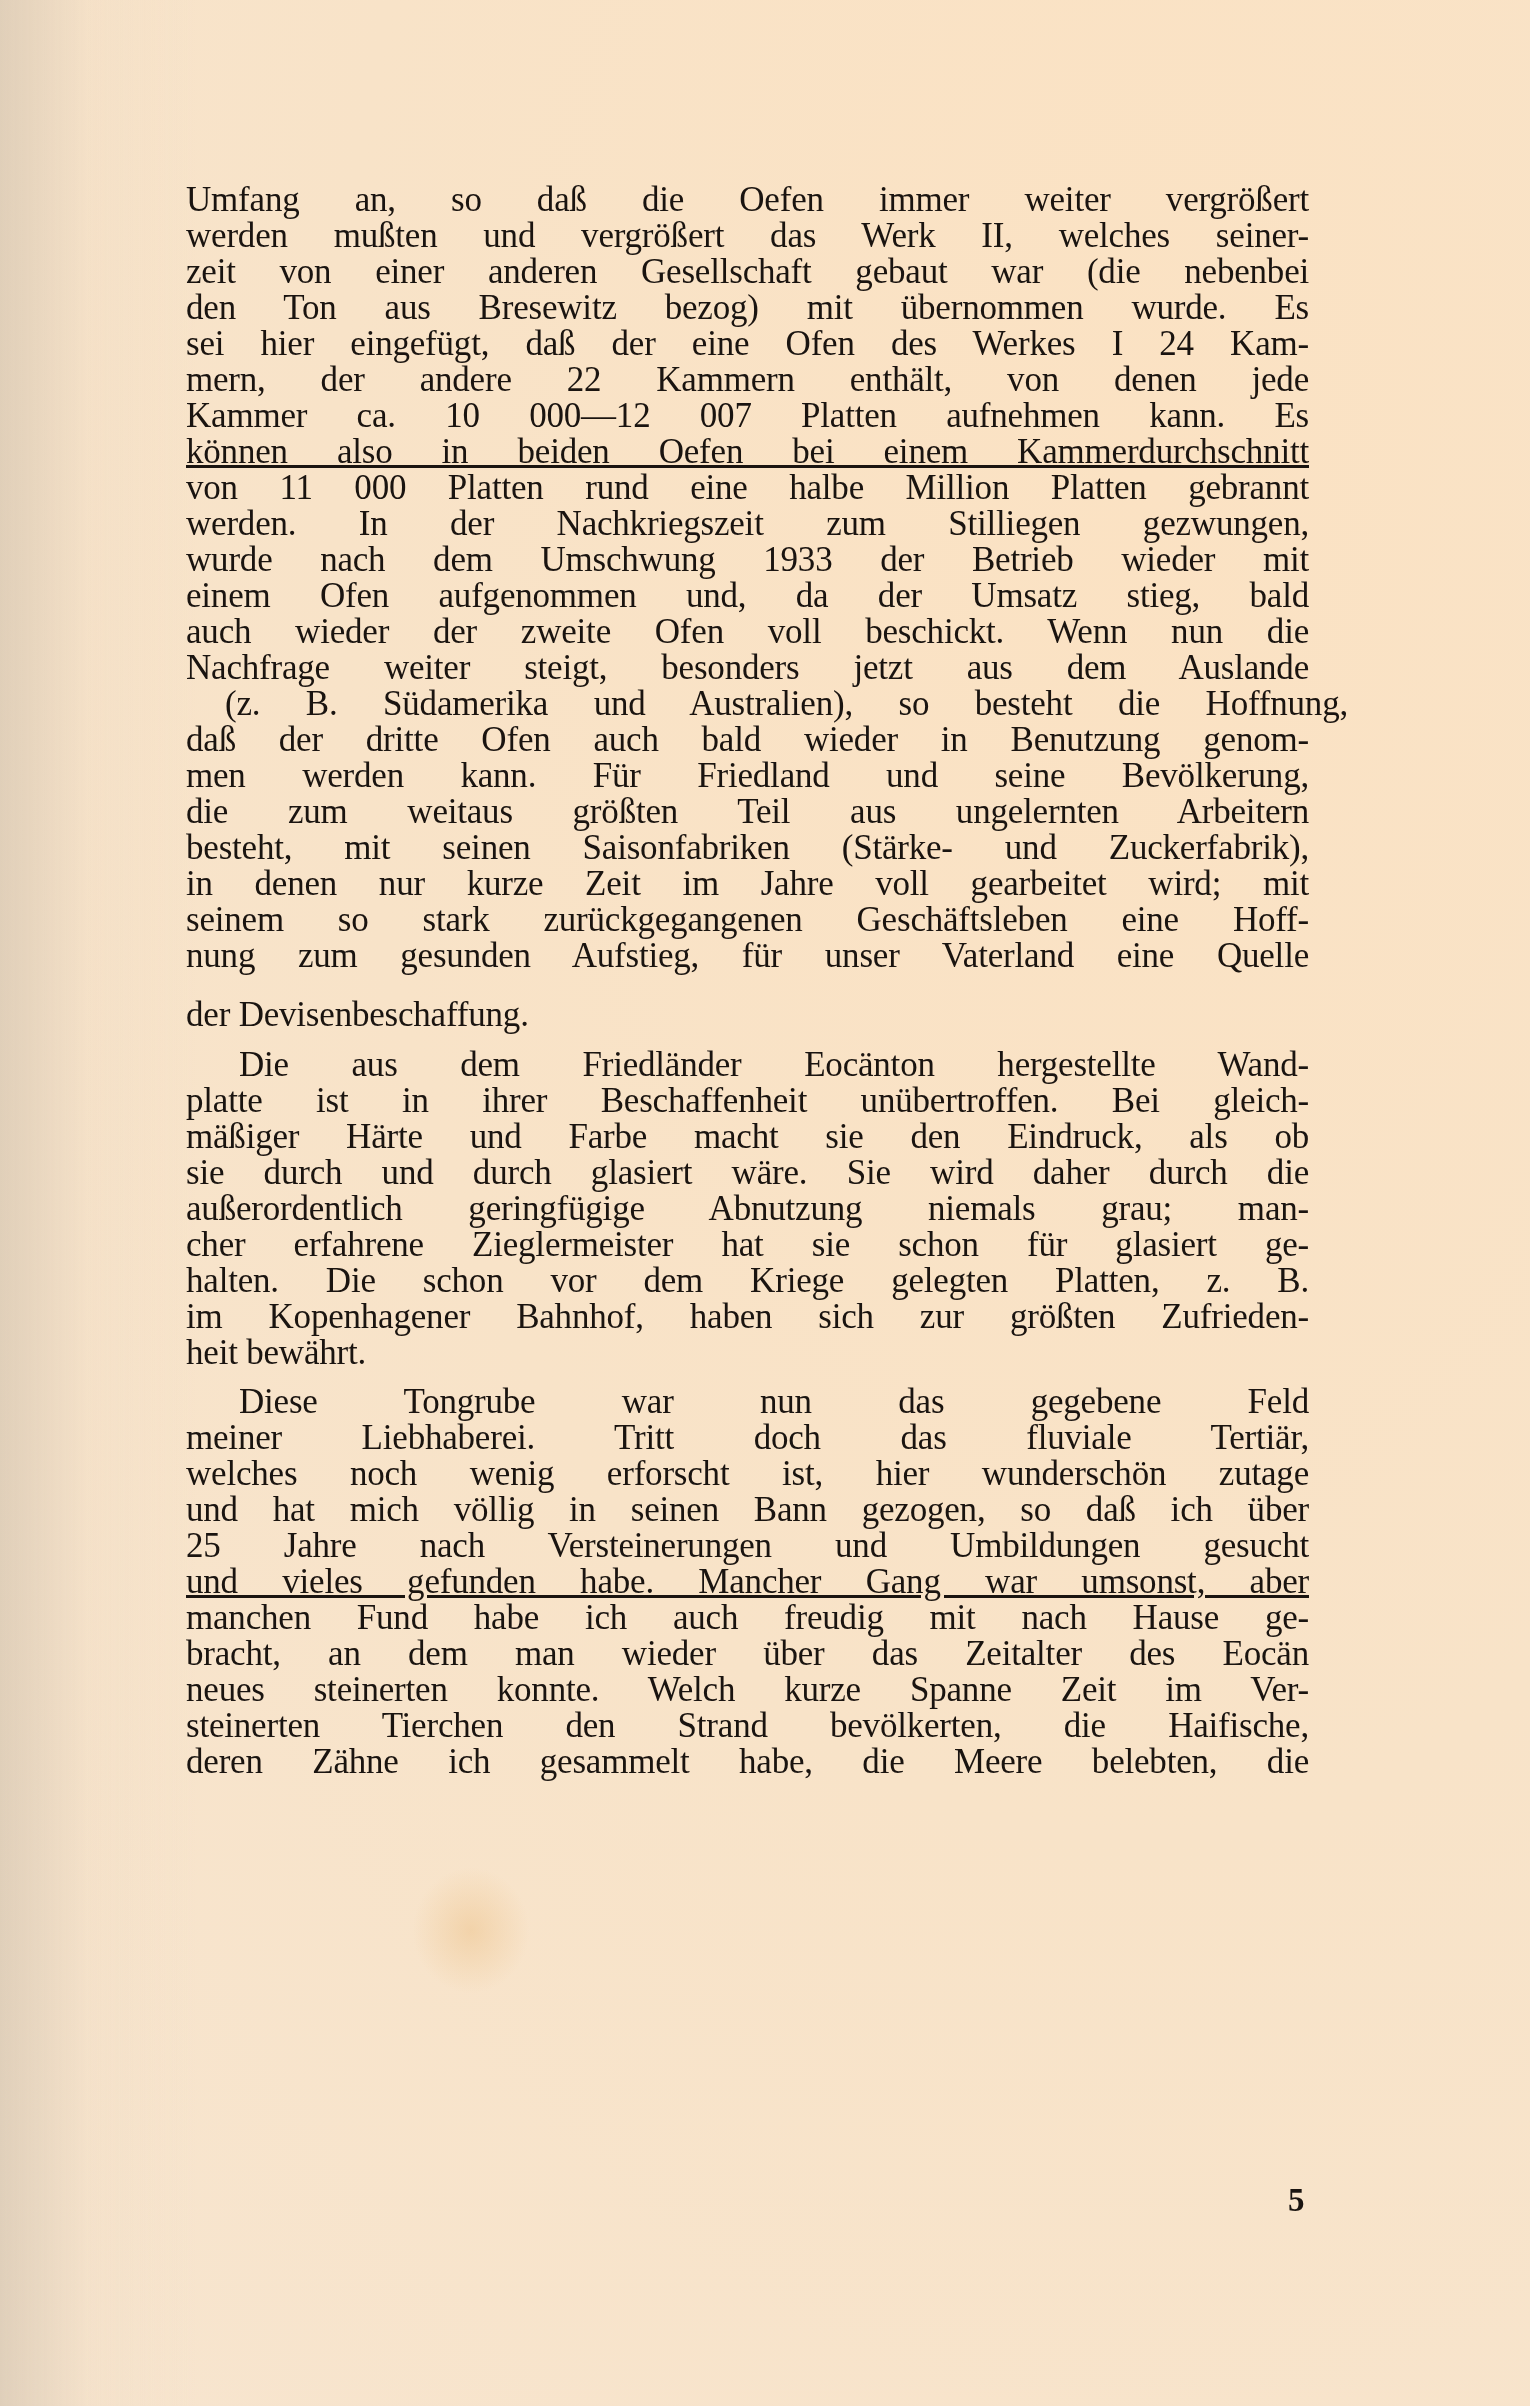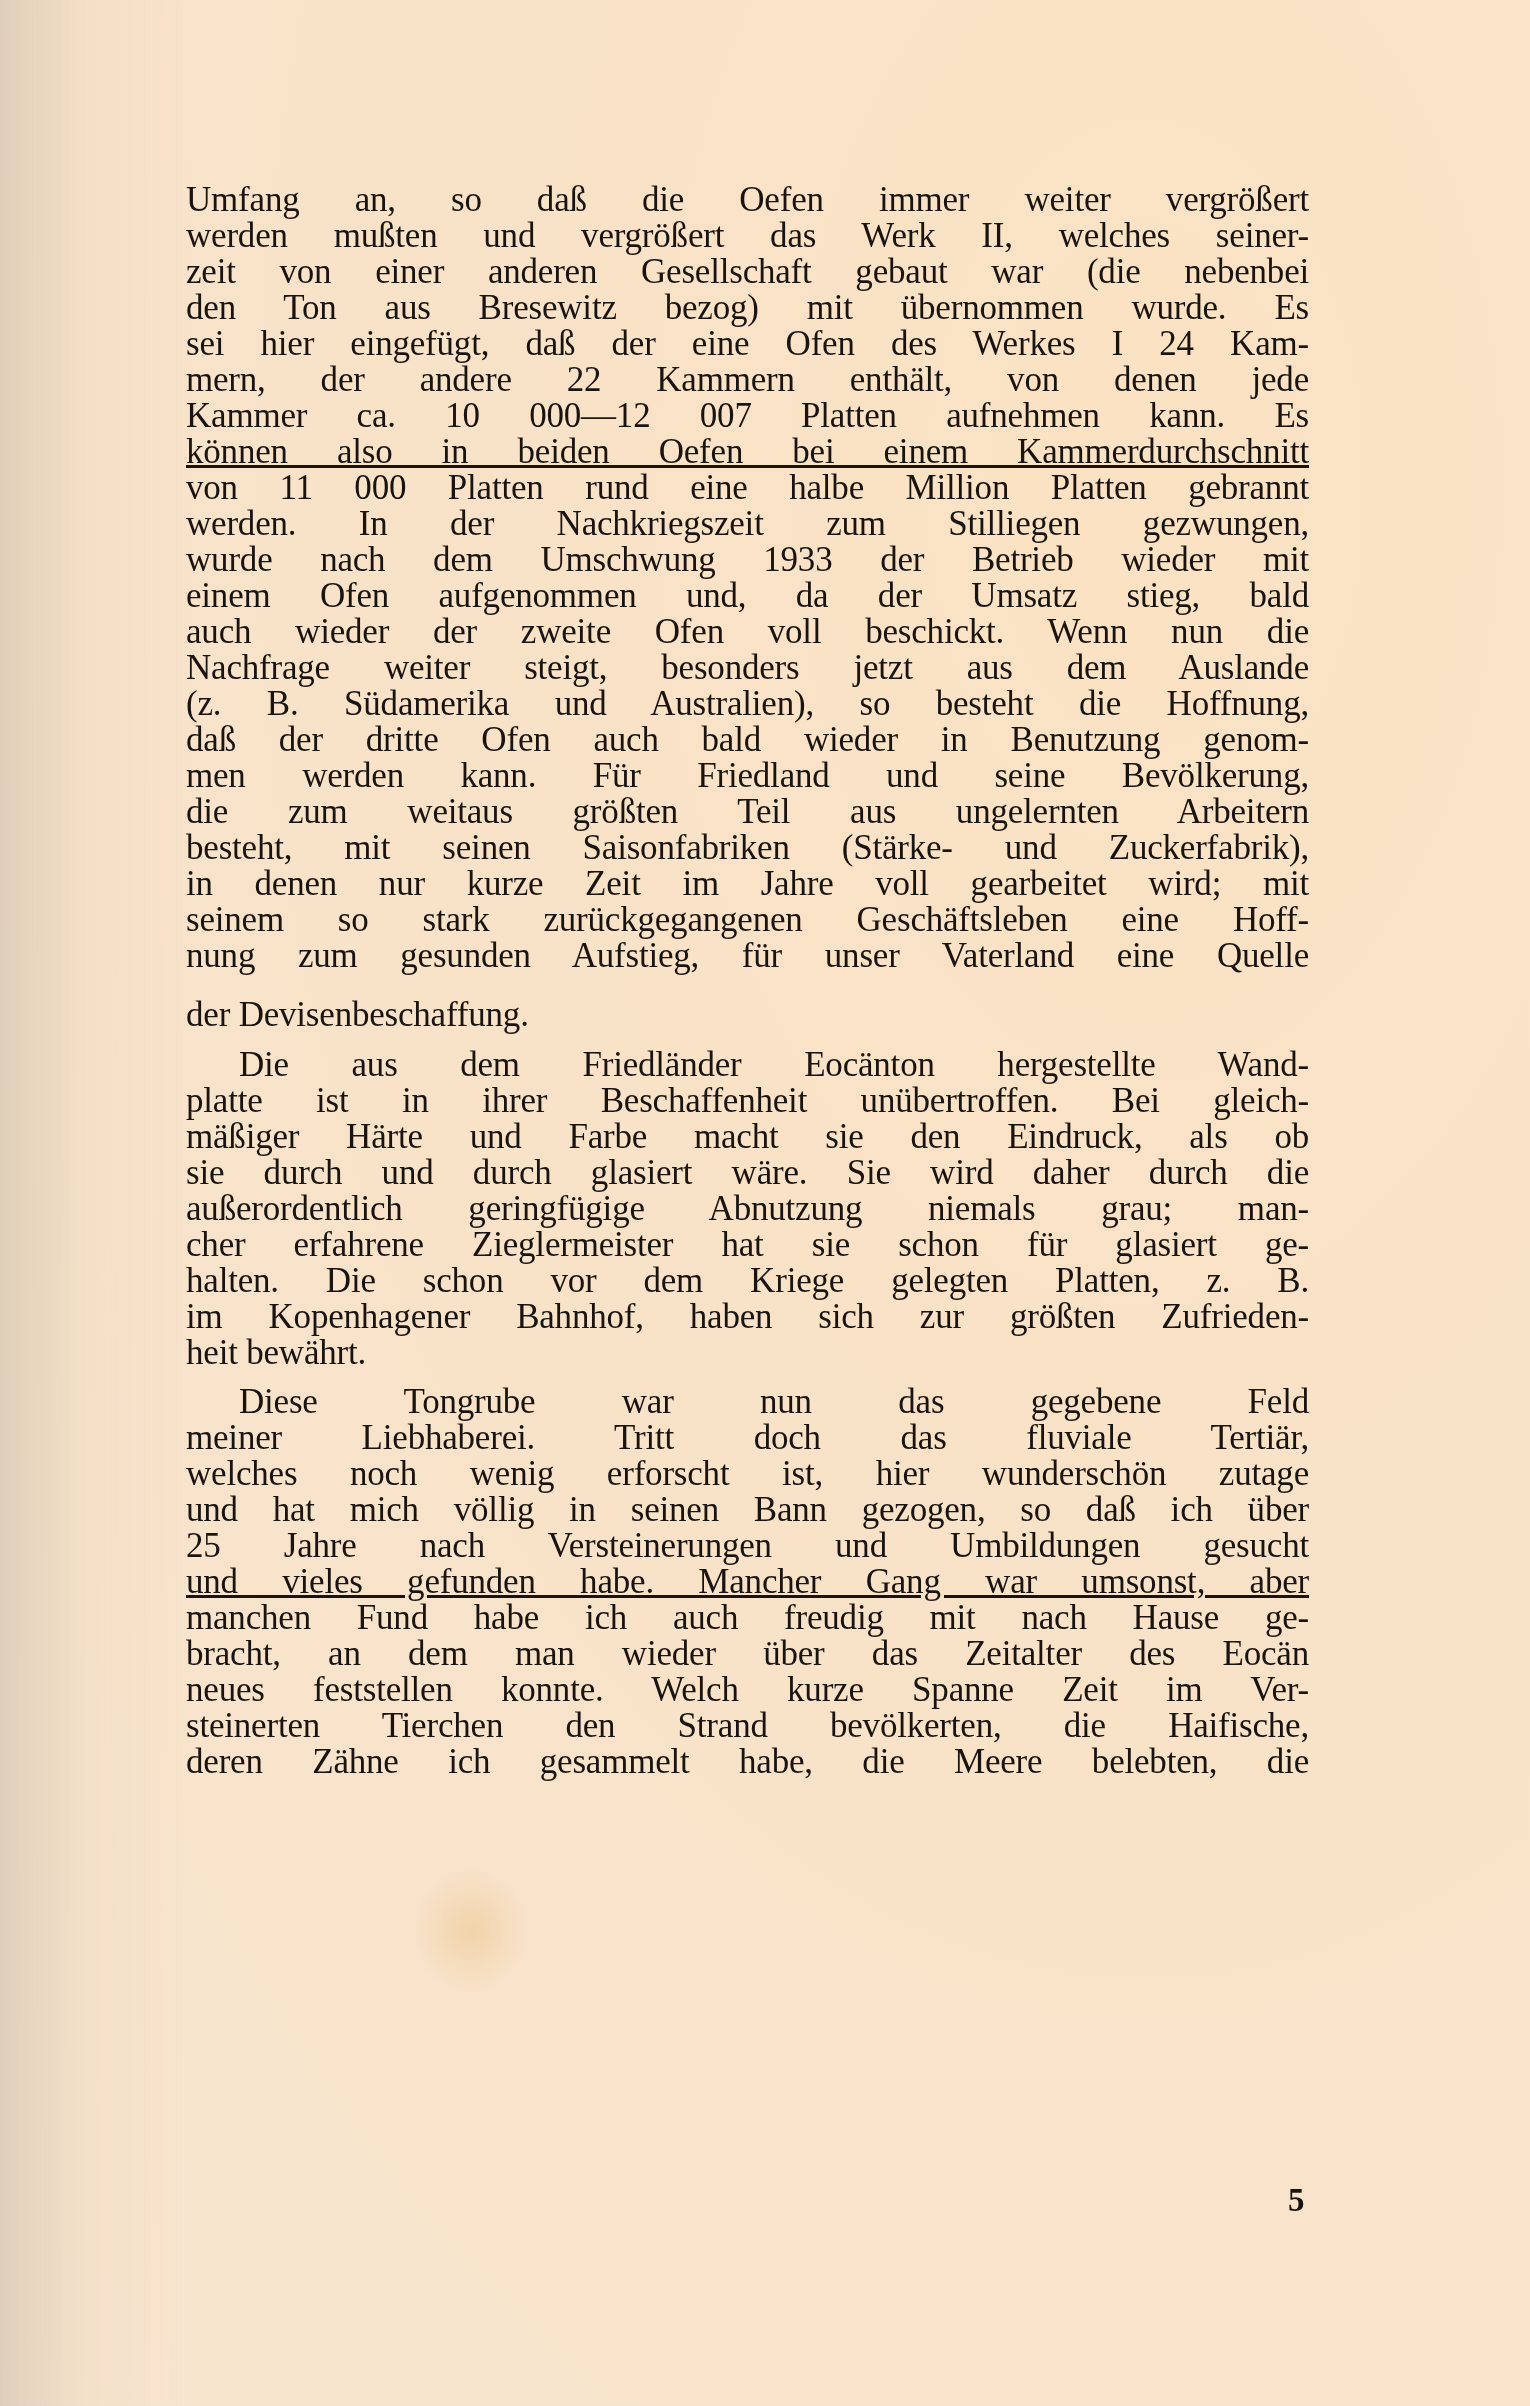--- a/index.html
+++ b/index.html
@@ -79,21 +79,21 @@
       <span class="line" style="display: block; width: 1123px; text-align: justify; text-align-last: justify; box-sizing: border-box;">sei hier eingefügt, daß der eine Ofen des Werkes I 24 Kam-</span>
       <span class="line" style="display: block; width: 1123px; text-align: justify; text-align-last: justify; box-sizing: border-box;">mern, der andere 22 Kammern enthält, von denen jede</span>
       <span class="line" style="display: block; width: 1123px; text-align: justify; text-align-last: justify; box-sizing: border-box;">Kammer ca. 10 000—12 007 Platten aufnehmen kann. Es</span>
       <span class="line" style="display: block; width: 1123px; text-align: justify; text-align-last: justify; box-sizing: border-box; text-decoration: underline;">können also in beiden Oefen bei einem Kammerdurchschnitt</span>
       <span class="line" style="display: block; width: 1123px; text-align: justify; text-align-last: justify; box-sizing: border-box;">von 11 000 Platten rund eine halbe Million Platten gebrannt</span>
       <span class="line" style="display: block; width: 1123px; text-align: justify; text-align-last: justify; box-sizing: border-box;">werden. In der Nachkriegszeit zum Stilliegen gezwungen,</span>
       <span class="line" style="display: block; width: 1123px; text-align: justify; text-align-last: justify; box-sizing: border-box;">wurde nach dem Umschwung 1933 der Betrieb wieder mit</span>
       <span class="line" style="display: block; width: 1123px; text-align: justify; text-align-last: justify; box-sizing: border-box;">einem Ofen aufgenommen und, da der Umsatz stieg, bald</span>
       <span class="line" style="display: block; width: 1123px; text-align: justify; text-align-last: justify; box-sizing: border-box;">auch wieder der zweite Ofen voll beschickt. Wenn nun die</span>
       <span class="line" style="display: block; width: 1123px; text-align: justify; text-align-last: justify; box-sizing: border-box;">Nachfrage weiter steigt, besonders jetzt aus dem Auslande</span>
-      <span class="line" style="display: block; width: 1123px; text-align: justify; text-align-last: justify; box-sizing: border-box;">(z. B. Südamerika und Australien), so besteht die Hoffnung,</span>
+      <span class="line" style="display: block; width: 1123px; text-align: justify; text-align-last: justify; box-sizing: border-box; margin-left: 39px;">(z. B. Südamerika und Australien), so besteht die Hoffnung,</span>
       <span class="line" style="display: block; width: 1123px; text-align: justify; text-align-last: justify; box-sizing: border-box;">daß der dritte Ofen auch bald wieder in Benutzung genom-</span>
       <span class="line" style="display: block; width: 1123px; text-align: justify; text-align-last: justify; box-sizing: border-box;">men werden kann. Für Friedland und seine Bevölkerung,</span>
       <span class="line" style="display: block; width: 1123px; text-align: justify; text-align-last: justify; box-sizing: border-box;">die zum weitaus größten Teil aus ungelernten Arbeitern</span>
       <span class="line" style="display: block; width: 1123px; text-align: justify; text-align-last: justify; box-sizing: border-box;">besteht, mit seinen Saisonfabriken (Stärke- und Zuckerfabrik),</span>
       <span class="line" style="display: block; width: 1123px; text-align: justify; text-align-last: justify; box-sizing: border-box;">in denen nur kurze Zeit im Jahre voll gearbeitet wird; mit</span>
       <span class="line" style="display: block; width: 1123px; text-align: justify; text-align-last: justify; box-sizing: border-box;">seinem so stark zurückgegangenen Geschäftsleben eine Hoff-</span>
       <span class="line" style="display: block; width: 1123px; text-align: justify; text-align-last: justify; box-sizing: border-box;">nung zum gesunden Aufstieg, für unser Vaterland eine Quelle</span>
       <span class="line last" style="display: block; width: 1123px; text-align: justify; text-align-last: left; box-sizing: border-box; margin-top: 23px;">der Devisenbeschaffung.</span>
     </div>
     <div class="para-gap"></div>
@@ -111,20 +111,20 @@
     <div class="para-gap"></div>
     <div class="paragraph">
       <span class="line indent" style="display: block; width: 1123px; text-align: justify; text-align-last: justify; box-sizing: border-box;">Diese Tongrube war nun das gegebene Feld</span>
       <span class="line" style="display: block; width: 1123px; text-align: justify; text-align-last: justify; box-sizing: border-box;">meiner Liebhaberei. Tritt doch das fluviale Tertiär,</span>
       <span class="line" style="display: block; width: 1123px; text-align: justify; text-align-last: justify; box-sizing: border-box;">welches noch wenig erforscht ist, hier wunderschön zutage</span>
       <span class="line" style="display: block; width: 1123px; text-align: justify; text-align-last: justify; box-sizing: border-box;">und hat mich völlig in seinen Bann gezogen, so daß ich über</span>
       <span class="line" style="display: block; width: 1123px; text-align: justify; text-align-last: justify; box-sizing: border-box;">25 Jahre nach Versteinerungen und Umbildungen gesucht</span>
       <span class="line" style="display: block; width: 1123px; text-align: justify; text-align-last: justify; box-sizing: border-box; text-decoration: underline;">und vieles gefunden habe. Mancher Gang war umsonst, aber</span>
       <span class="line" style="display: block; width: 1123px; text-align: justify; text-align-last: justify; box-sizing: border-box;">manchen Fund habe ich auch freudig mit nach Hause ge-</span>
       <span class="line" style="display: block; width: 1123px; text-align: justify; text-align-last: justify; box-sizing: border-box;">bracht, an dem man wieder über das Zeitalter des Eocän</span>
-      <span class="line" style="display: block; width: 1123px; text-align: justify; text-align-last: justify; box-sizing: border-box;">neues feststellen konnte. Welch kurze Spanne Zeit im Ver-</span>
+      <span class="line" style="display: block; width: 1123px; text-align: justify; text-align-last: justify; box-sizing: border-box;">neues steinerten konnte. Welch kurze Spanne Zeit im Ver-</span>
       <span class="line" style="display: block; width: 1123px; text-align: justify; text-align-last: justify; box-sizing: border-box;">steinerten Tierchen den Strand bevölkerten, die Haifische,</span>
       <span class="line" style="display: block; width: 1123px; text-align: justify; text-align-last: justify; box-sizing: border-box;">deren Zähne ich gesammelt habe, die Meere belebten, die</span>
     </div>
   </div>
 
 <div class="page-number">5</div>
 
 
 </body></html>

